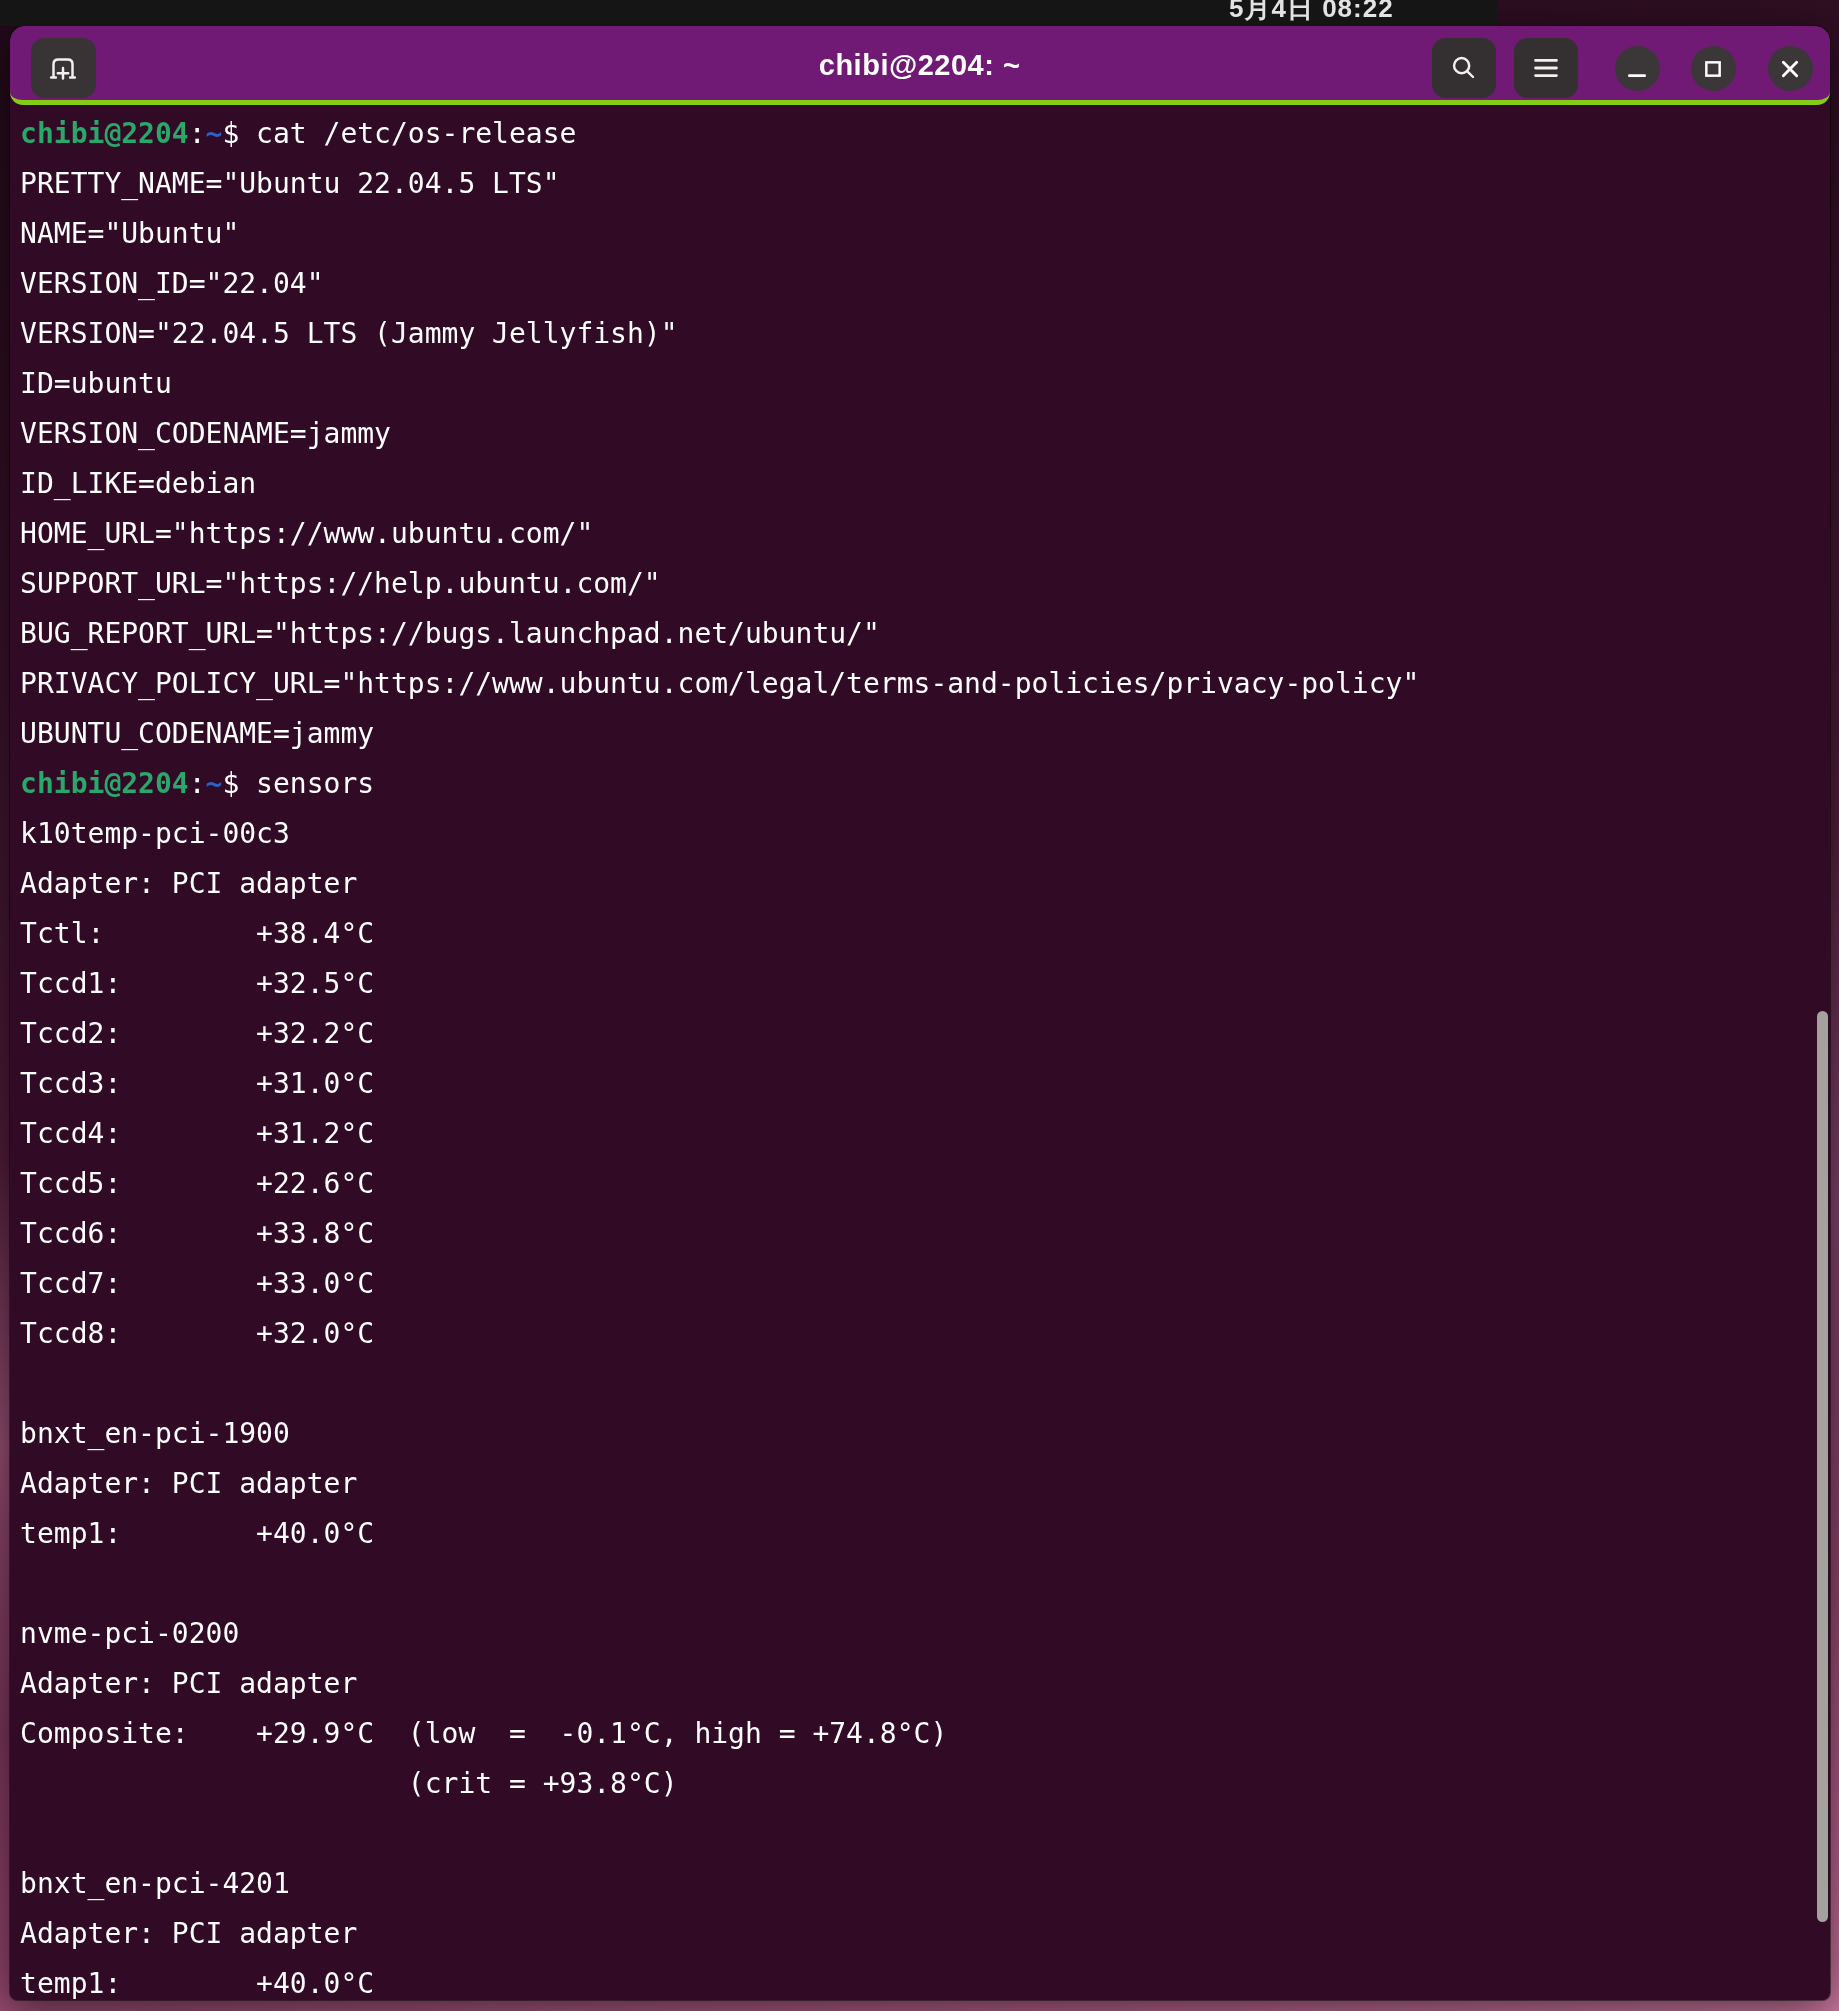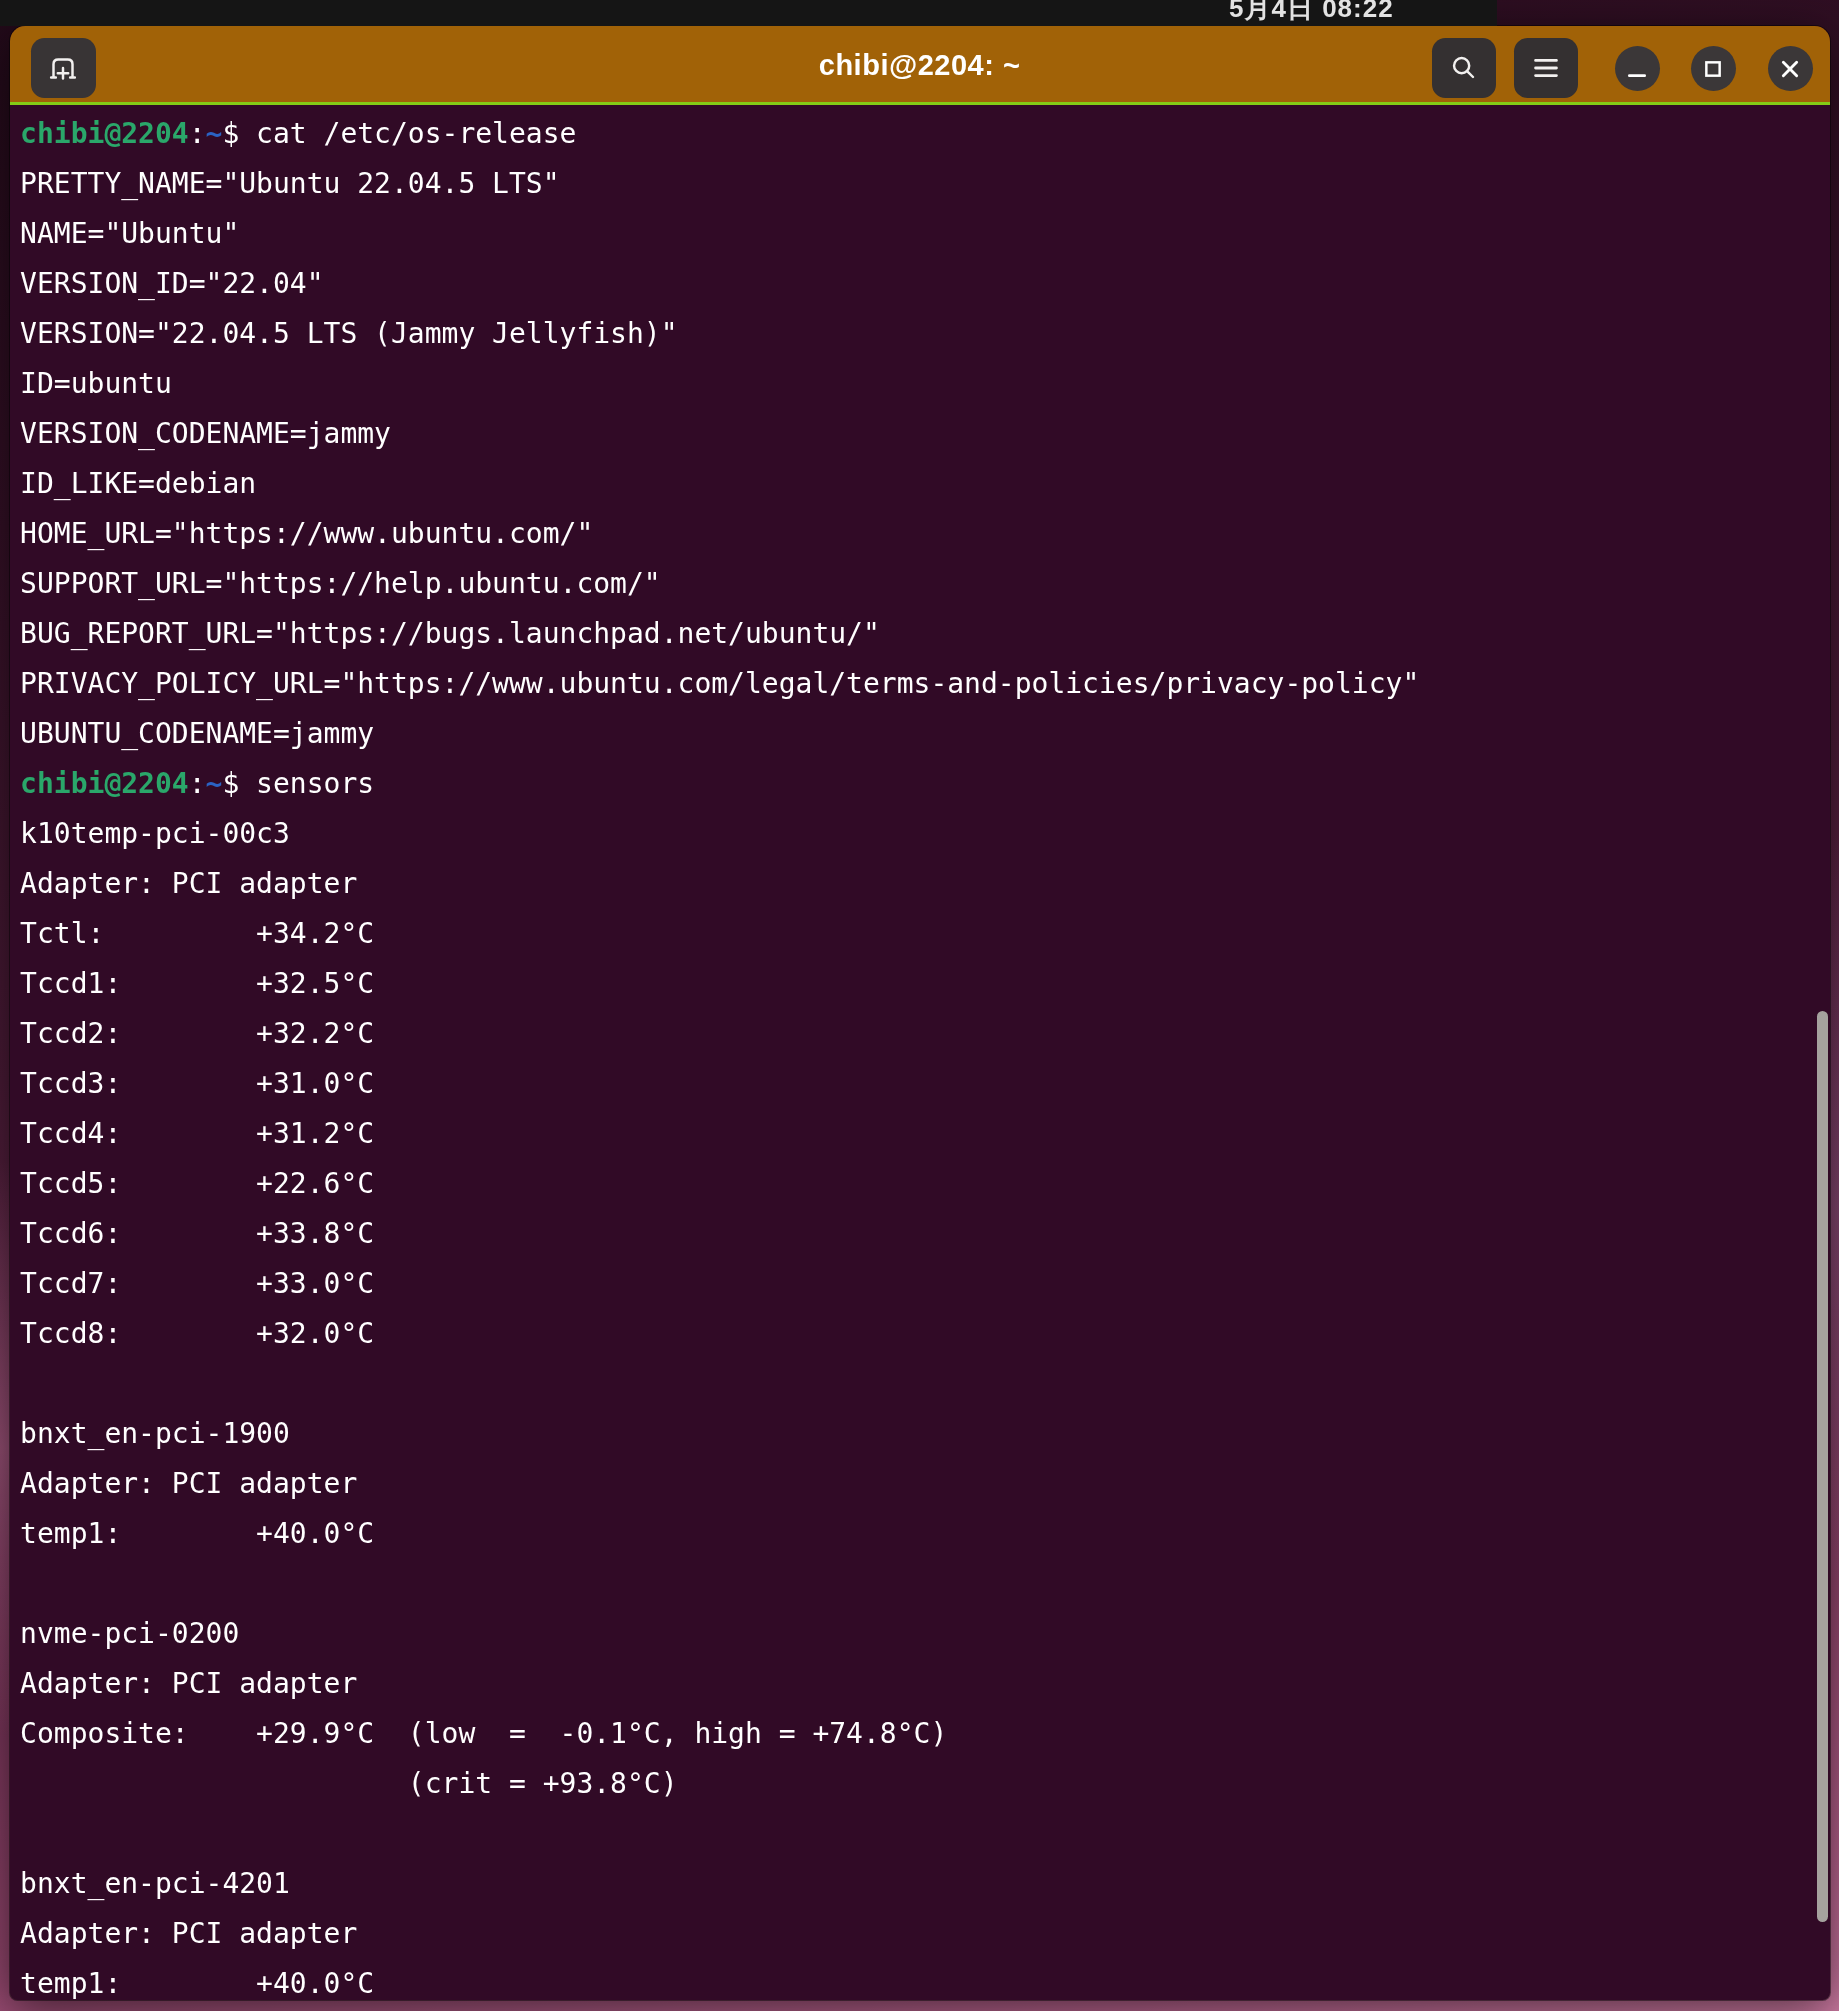--- a/index.html
+++ b/index.html
@@ -28,21 +28,21 @@
   .window {
     position:absolute; left:9.6px; top:26px; width:1820px; height:1974px;
     border-radius:15.3px 15.3px 7.6px 7.6px;
     background:#310a26;
     box-shadow:0 9.6px 48px rgba(0,0,0,.6), 0 0 0 1px rgba(0,0,0,.45);
     overflow:hidden; z-index:2;
   }
 
   .header {
     position:absolute; left:0; top:0; width:100%; height:79px;
-    background:#a16207; border-bottom:3px solid #84cc16;
+    background:#701a75; border-bottom:5px solid #84cc16;border-radius:13px;
   }
   .win-title {
     position:absolute; left:0; right:0; top:0; height:79px;
     display:flex; align-items:center; justify-content:center;
     color:#ffffff; font-size:29px; font-weight:bold; letter-spacing:0.5px;
     pointer-events:none;
   }
 
   .sq-btn {
     position:absolute; top:12.4px; height:60px; border-radius:13.4px;
@@ -145,21 +145,21 @@
         <div class="tline"><span class="seg-fg">VERSION_CODENAME=jammy</span></div>
         <div class="tline"><span class="seg-fg">ID_LIKE=debian</span></div>
         <div class="tline"><span class="seg-fg">HOME_URL="https://www.ubuntu.com/"</span></div>
         <div class="tline"><span class="seg-fg">SUPPORT_URL="https://help.ubuntu.com/"</span></div>
         <div class="tline"><span class="seg-fg">BUG_REPORT_URL="https://bugs.launchpad.net/ubuntu/"</span></div>
         <div class="tline"><span class="seg-fg">PRIVACY_POLICY_URL="https://www.ubuntu.com/legal/terms-and-policies/privacy-policy"</span></div>
         <div class="tline"><span class="seg-fg">UBUNTU_CODENAME=jammy</span></div>
         <div class="tline"><span class="seg-green">chibi@2204</span><span class="seg-fg">:</span><span class="seg-blue">~</span><span class="seg-fg">$ sensors</span></div>
         <div class="tline"><span class="seg-fg">k10temp-pci-00c3</span></div>
         <div class="tline"><span class="seg-fg">Adapter: PCI adapter</span></div>
-        <div class="tline"><span class="seg-fg">Tctl:         +34.2°C</span></div>
+        <div class="tline"><span class="seg-fg">Tctl:         +38.4°C</span></div>
         <div class="tline"><span class="seg-fg">Tccd1:        +32.5°C</span></div>
         <div class="tline"><span class="seg-fg">Tccd2:        +32.2°C</span></div>
         <div class="tline"><span class="seg-fg">Tccd3:        +31.0°C</span></div>
         <div class="tline"><span class="seg-fg">Tccd4:        +31.2°C</span></div>
         <div class="tline"><span class="seg-fg">Tccd5:        +22.6°C</span></div>
         <div class="tline"><span class="seg-fg">Tccd6:        +33.8°C</span></div>
         <div class="tline"><span class="seg-fg">Tccd7:        +33.0°C</span></div>
         <div class="tline"><span class="seg-fg">Tccd8:        +32.0°C</span></div>
         <div class="tline">&nbsp;</div>
         <div class="tline"><span class="seg-fg">bnxt_en-pci-1900</span></div>

